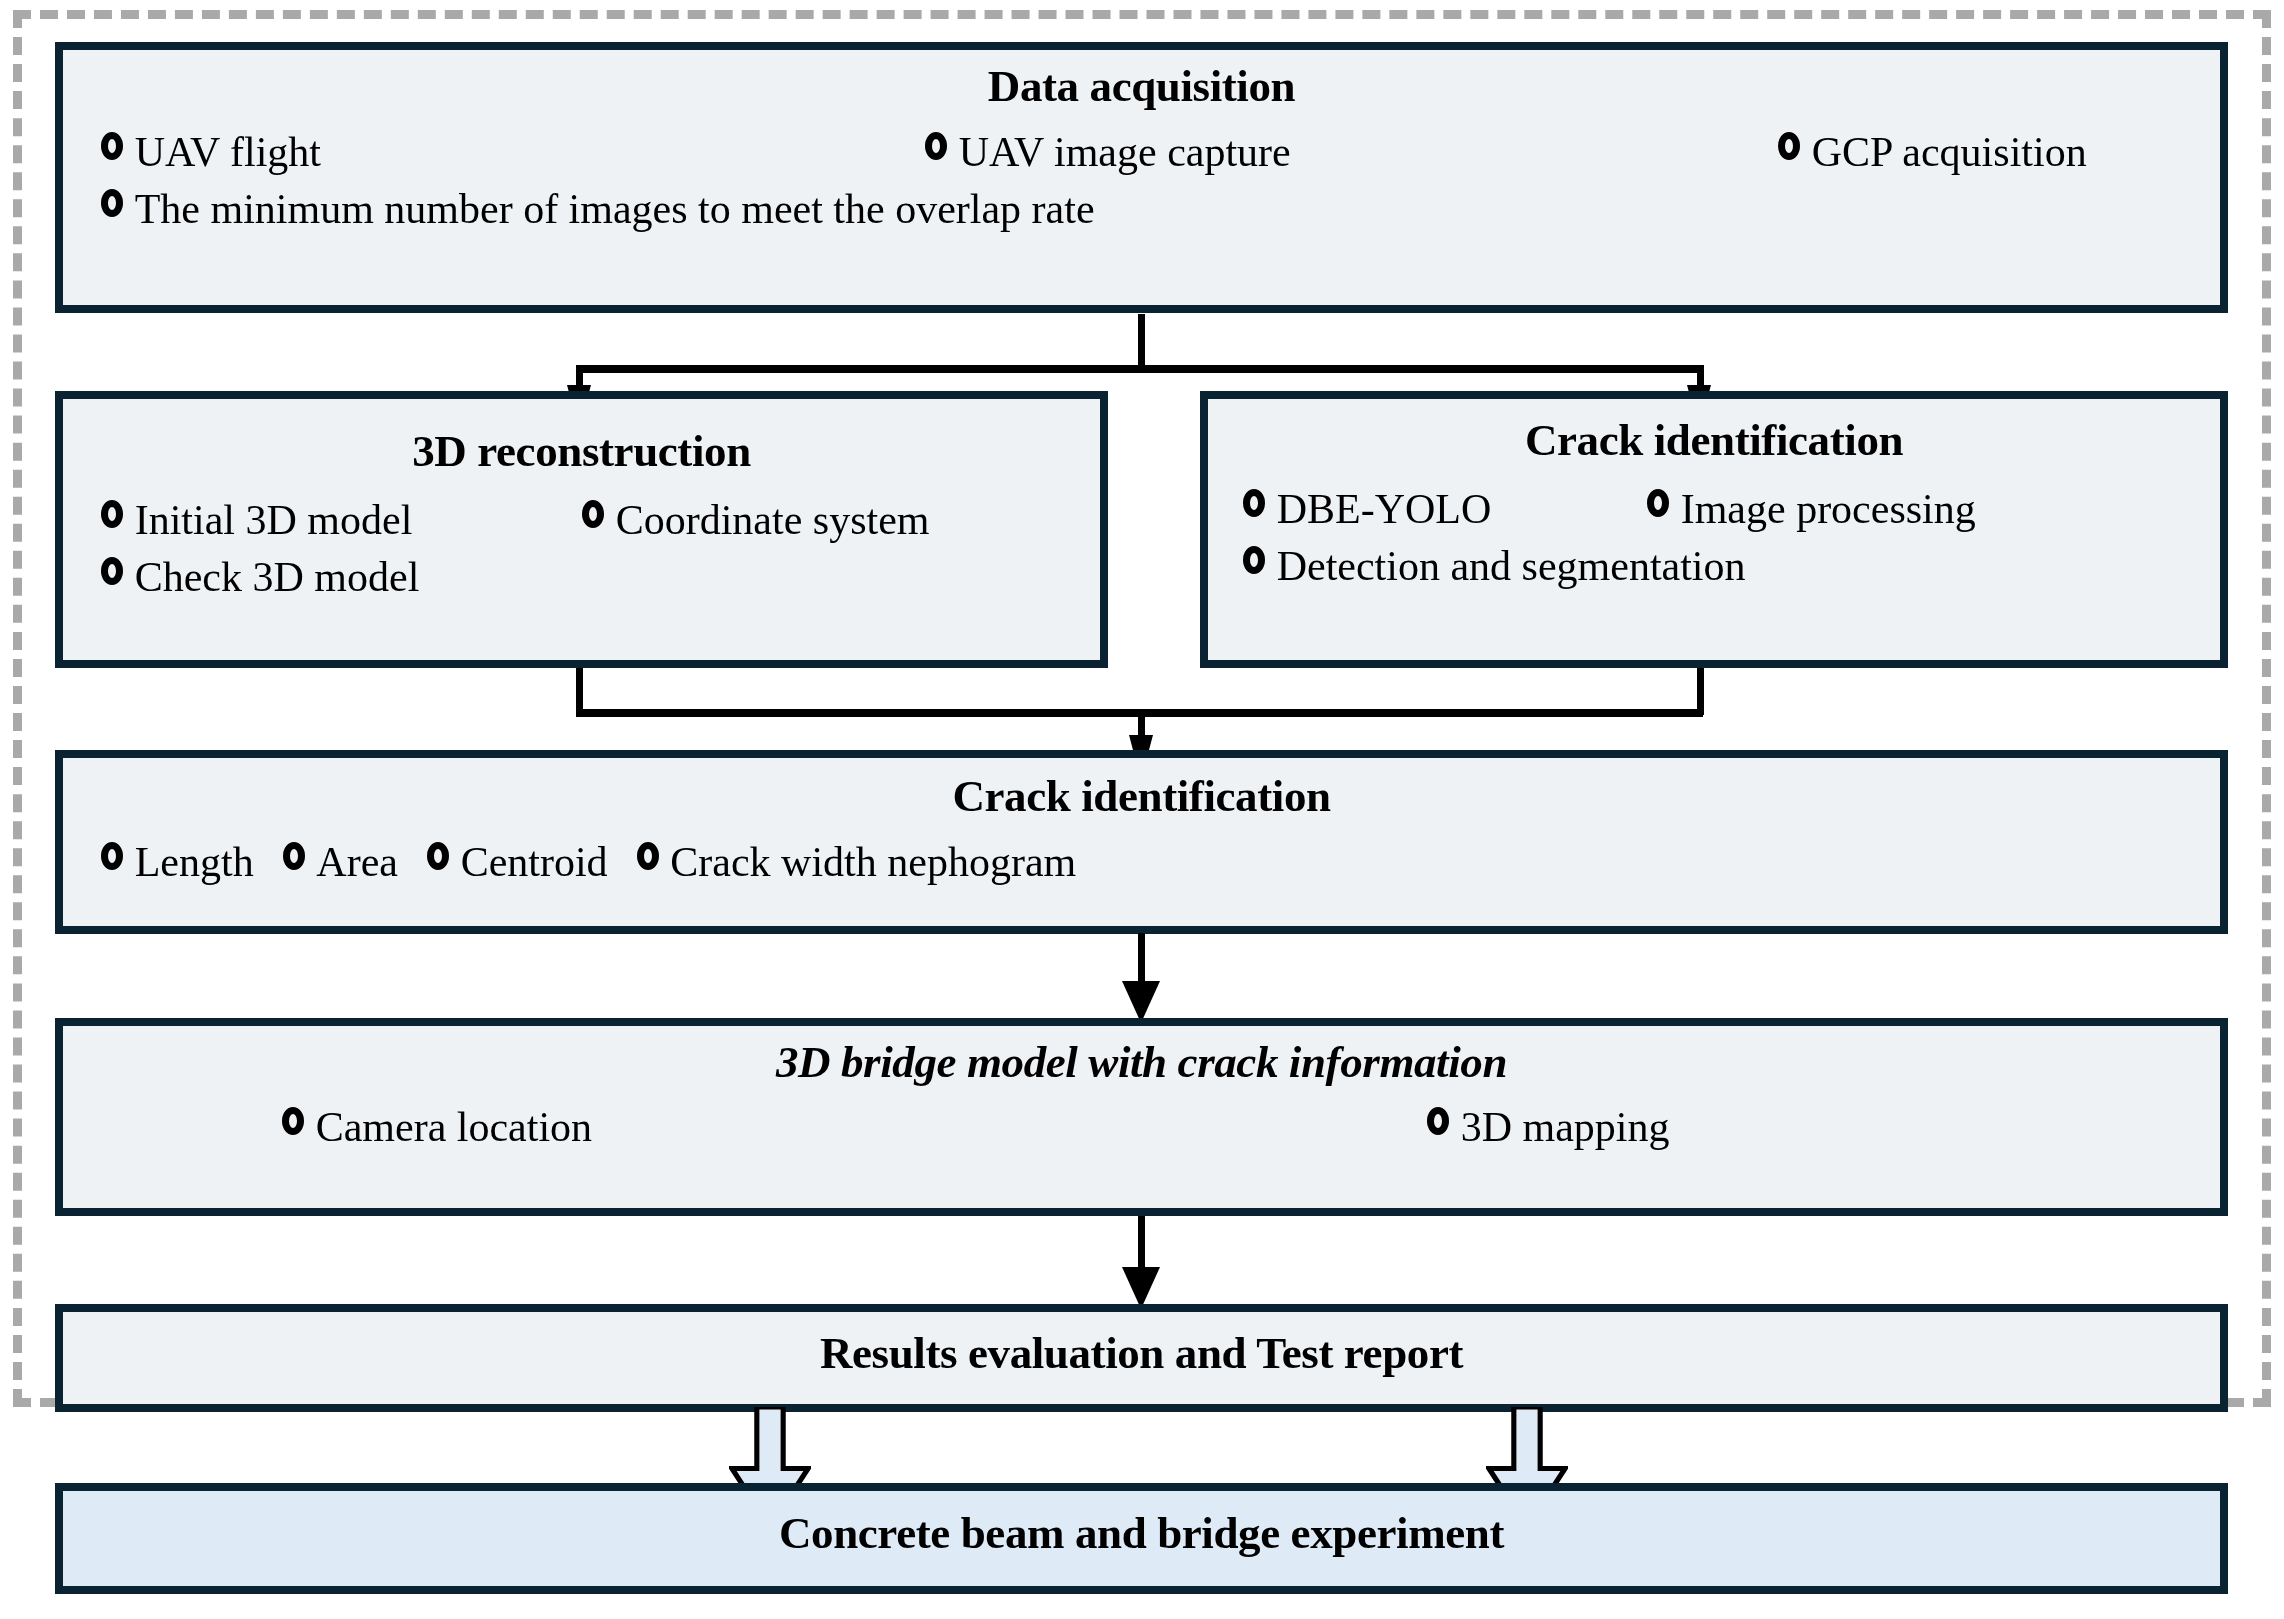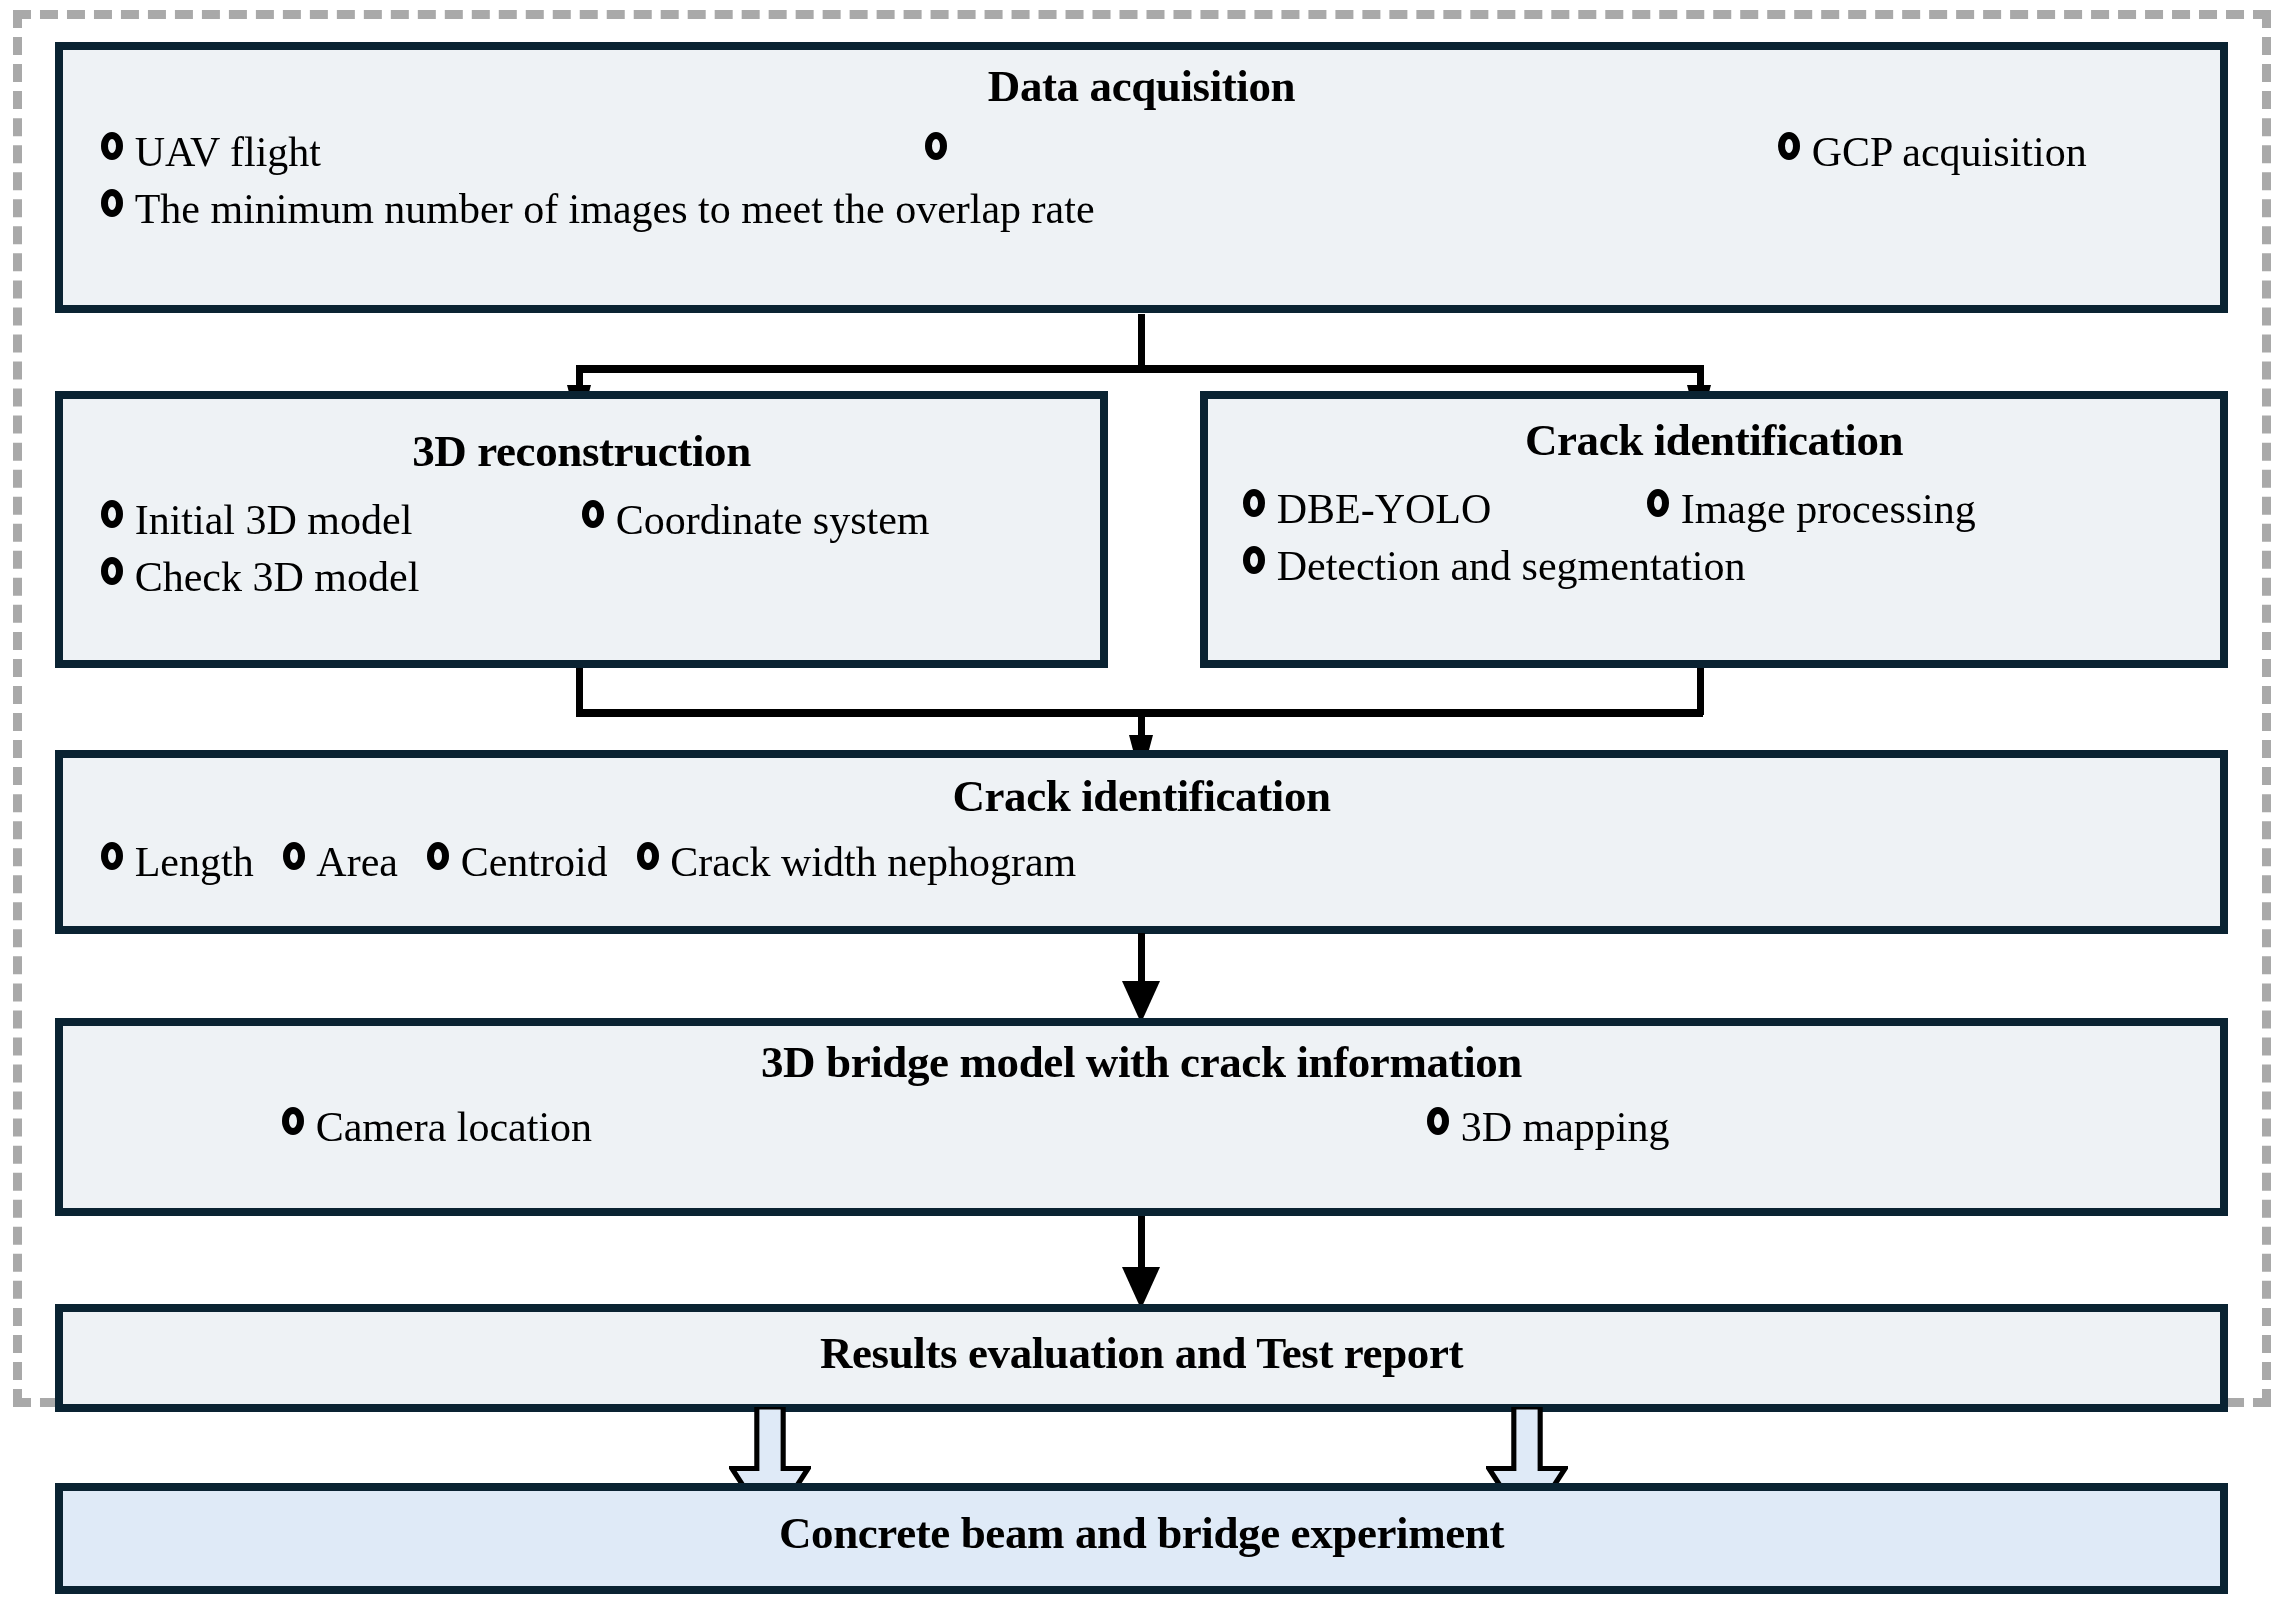--- a/index.html
+++ b/index.html
@@ -129,20 +129,21 @@
   <div class="box" style="left:55px; top:42px; width:2173px; height:271px;">
     <div class="box-title" style="margin-top:13px;">Data acquisition</div>
 
     <div class="bullets" style="margin-top:19px; padding-left:38px;">
       <div class="bullet-item" style="width:824px;">
         <span class="bullet-mark"></span>
         <span class="bullet-label">UAV flight</span>
       </div>
       <div class="bullet-item" style="width:853px;">
         <span class="bullet-mark"></span>
+        <span class="bullet-label">UAV image capture</span>
       </div>
       <div class="bullet-item">
         <span class="bullet-mark"></span>
         <span class="bullet-label">GCP acquisition</span>
       </div>
     </div>
 
     <div class="bullets" style="margin-top:10.2px; padding-left:38px;">
       <div class="bullet-item">
         <span class="bullet-mark"></span>
@@ -228,21 +229,21 @@
         <span class="bullet-mark"></span>
         <span class="bullet-label">Crack width nephogram</span>
       </div>
     </div>
   </div>
 
   <div class="vline" style="left:1138px; top:933px; height:57px;"></div>
   <div class="arrowhead" style="left:1122px; top:981px;"></div>
 
   <div class="box" style="left:55px; top:1018px; width:2173px; height:198px;">
-    <div class="box-title" style="margin-top:13px;">3D bridge model with crack information</div>
+    <div class="box-title" style="margin-top:13px;font-style:italic;">3D bridge model with crack information</div>
 
     <div class="bullets" style="margin-top:17.5px; padding-left:219px;">
       <div class="bullet-item" style="width:1145px;">
         <span class="bullet-mark"></span>
         <span class="bullet-label">Camera location</span>
       </div>
       <div class="bullet-item">
         <span class="bullet-mark"></span>
         <span class="bullet-label">3D mapping</span>
       </div>

